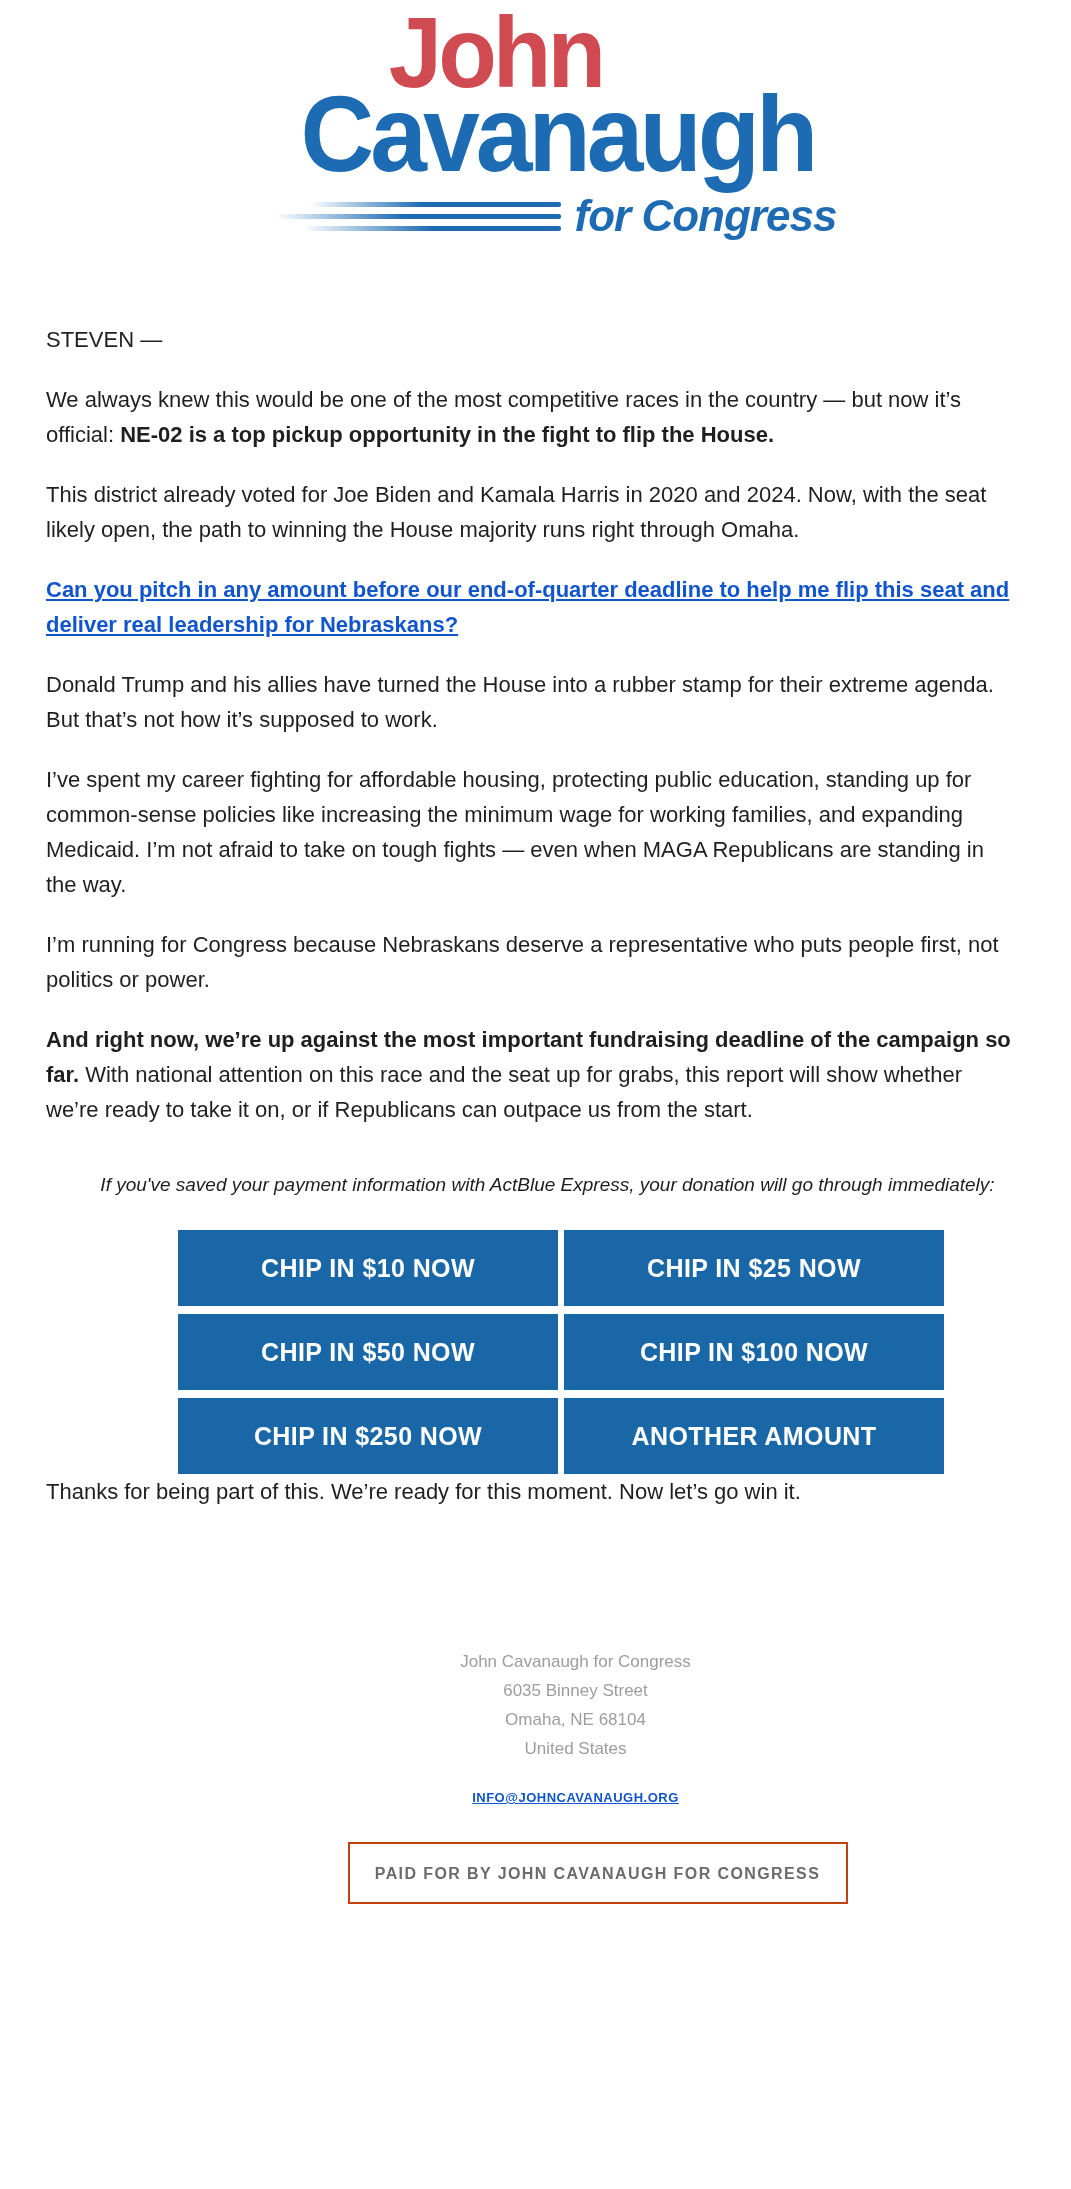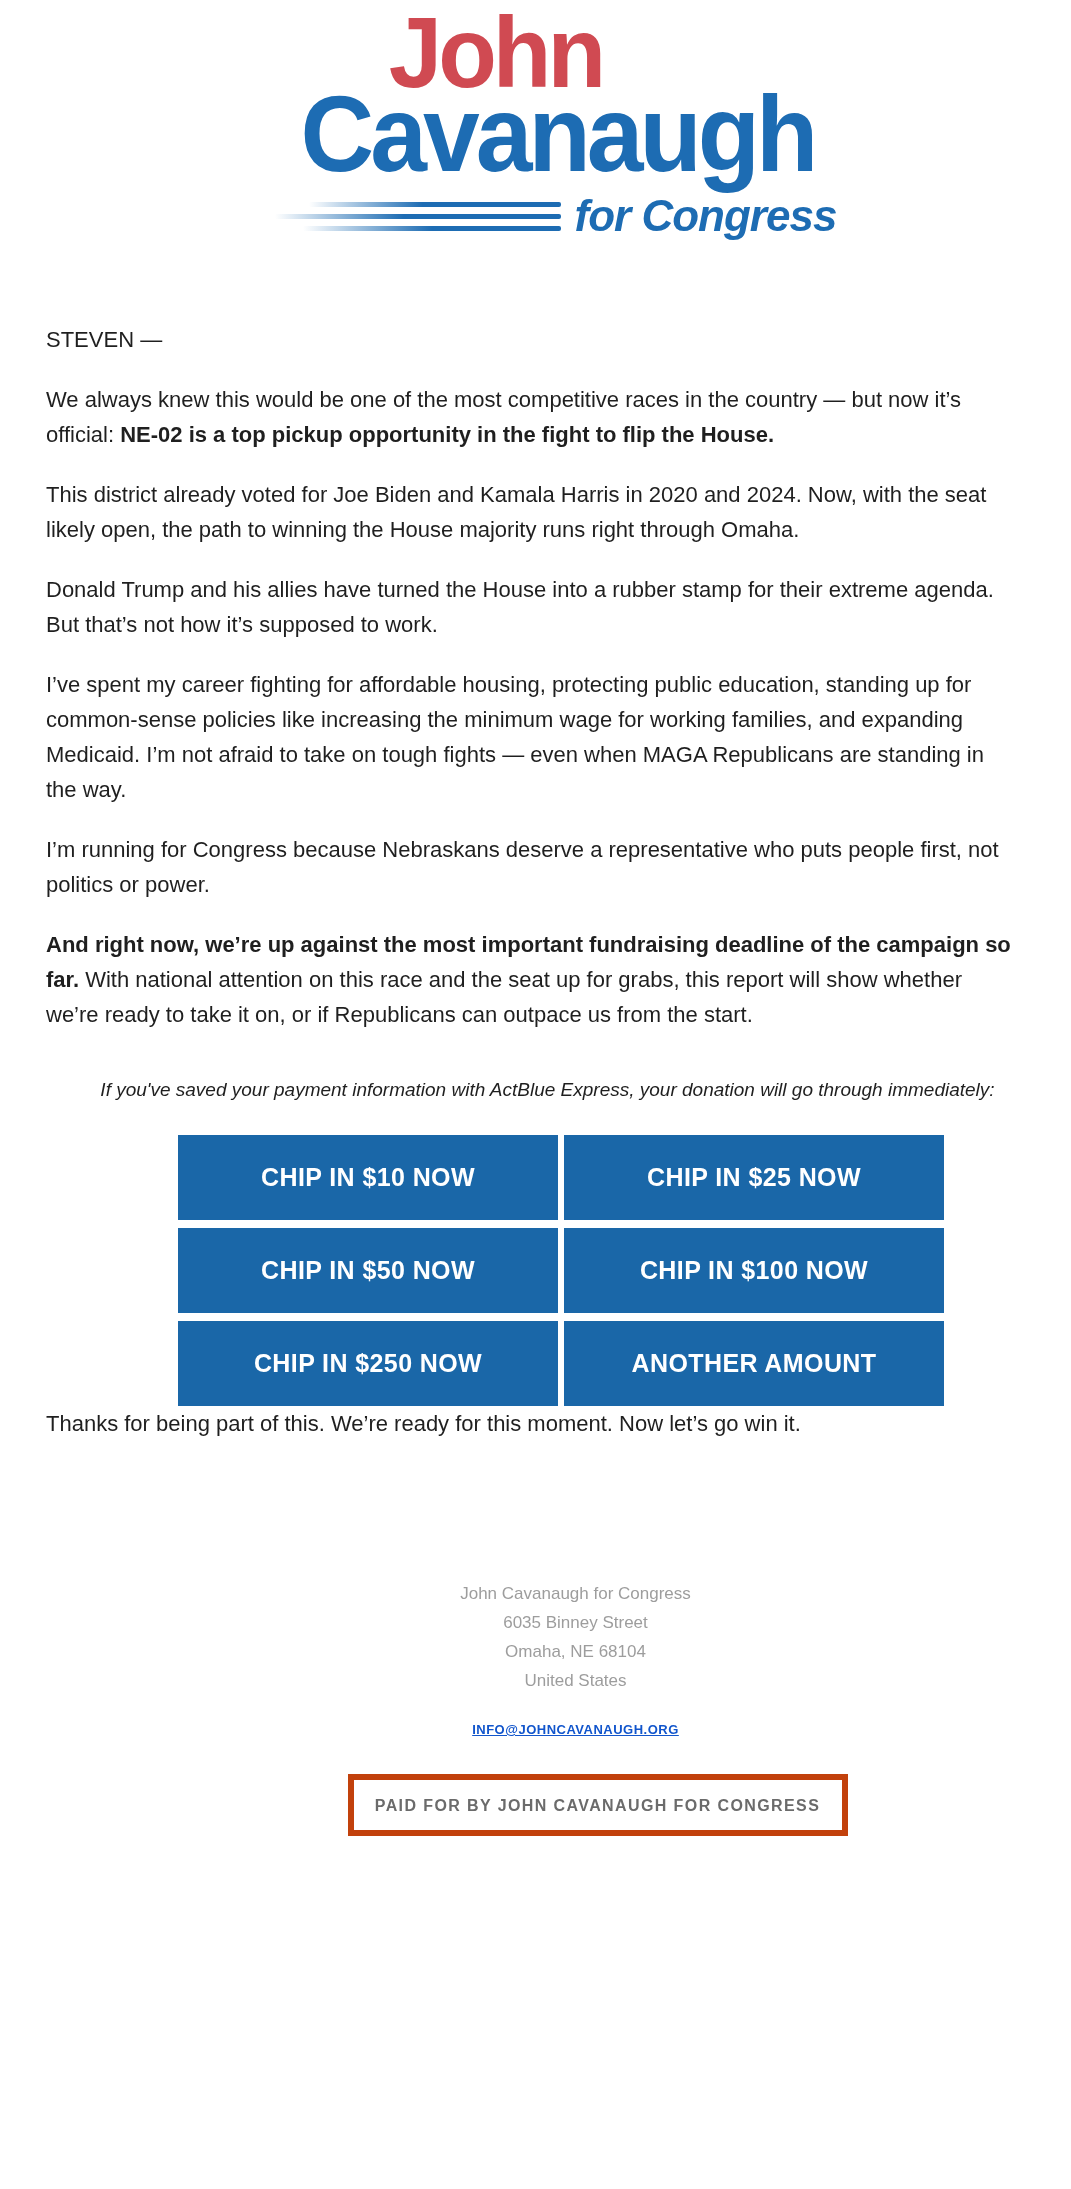--- a/index.html
+++ b/index.html
@@ -84,21 +84,21 @@
     margin:47px 0 34px;
   }
   .btn-grid{
     width:766px;
     margin-left:132px;
     display:grid;
     grid-template-columns:380px 380px;
     gap:8px 6px;
   }
   .chip-btn{
-    height:85px;
+    height:76px;
     background:var(--button-blue);
     color:#ffffff;
     display:flex;
     align-items:center;
     justify-content:center;
     font-size:25px;
     font-weight:bold;
     letter-spacing:0.4px;
     cursor:pointer;
     text-align:center;
@@ -122,21 +122,21 @@
     font-size:13px;
     letter-spacing:0.5px;
     text-decoration:underline;
     cursor:pointer;
   }
   .paidfor-box{
     width:500px;
     height:62px;
     margin:30px auto 0;
     transform:translateX(22px);
-    border:6px solid #c2410c;
+    border:2px solid #c2410c;
     display:flex;
     align-items:center;
     justify-content:center;
     box-sizing:border-box;
   }
   .paidfor-text{
     color:#6b6b6b;
     font-weight:bold;
     font-size:16px;
     letter-spacing:1.4px;
@@ -161,20 +161,21 @@
   </div>
 
   <div class="content">
 
     <p>STEVEN —</p>
 
     <p><span>We always knew this would be one of the most competitive races in the country — but now it’s official: </span><span class="bold">NE-02 is a top pickup opportunity in the fight to flip the House.</span></p>
 
     <p>This district already voted for Joe Biden and Kamala Harris in 2020 and 2024. Now, with the seat likely open, the path to winning the House majority runs right through Omaha.</p>
 
+    <p><a class="textlink">Can you pitch in any amount before our end-of-quarter deadline to help me flip this seat and deliver real leadership for Nebraskans?</a></p>
 
     <p>Donald Trump and his allies have turned the House into a rubber stamp for their extreme agenda. But that’s not how it’s supposed to work.</p>
 
     <p>I’ve spent my career fighting for affordable housing, protecting public education, standing up for common-sense policies like increasing the minimum wage for working families, and expanding Medicaid. I’m not afraid to take on tough fights — even when MAGA Republicans are standing in the way.</p>
 
     <p>I’m running for Congress because Nebraskans deserve a representative who puts people first, not politics or power.</p>
 
     <p><span class="bold">And right now, we’re up against the most important fundraising deadline of the campaign so far.</span><span> With national attention on this race and the seat up for grabs, this report will show whether we’re ready to take it on, or if Republicans can outpace us from the start.</span></p>
 
 

